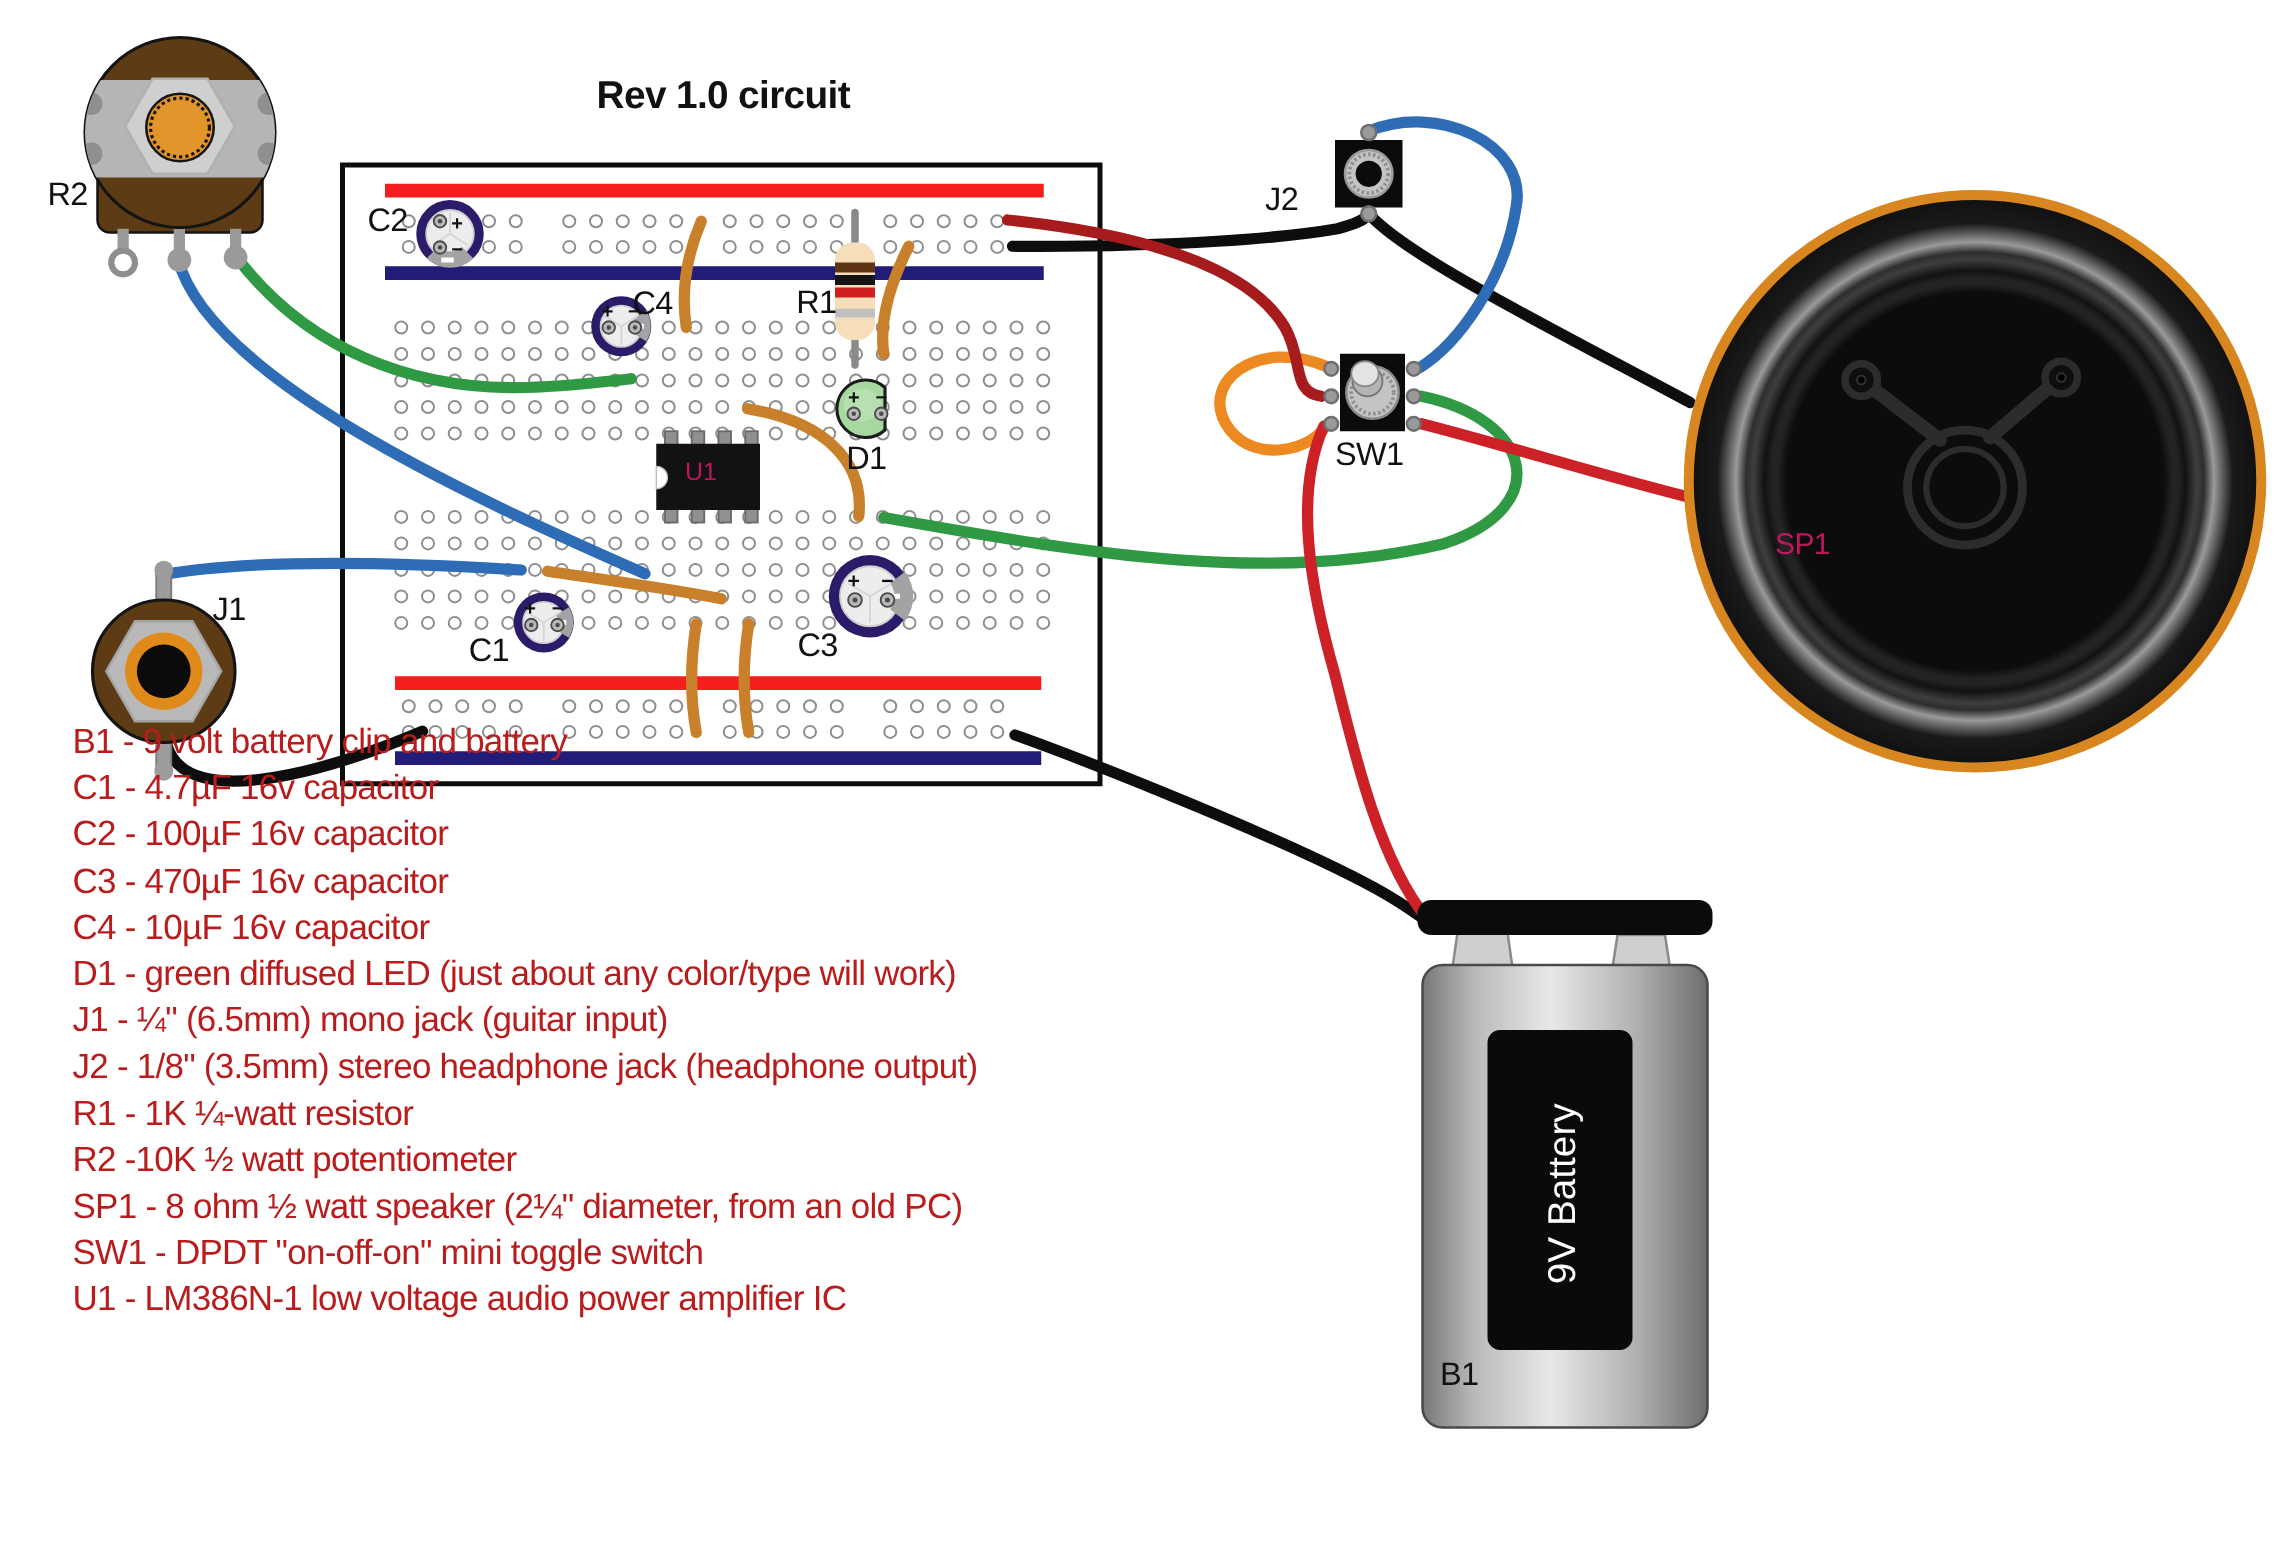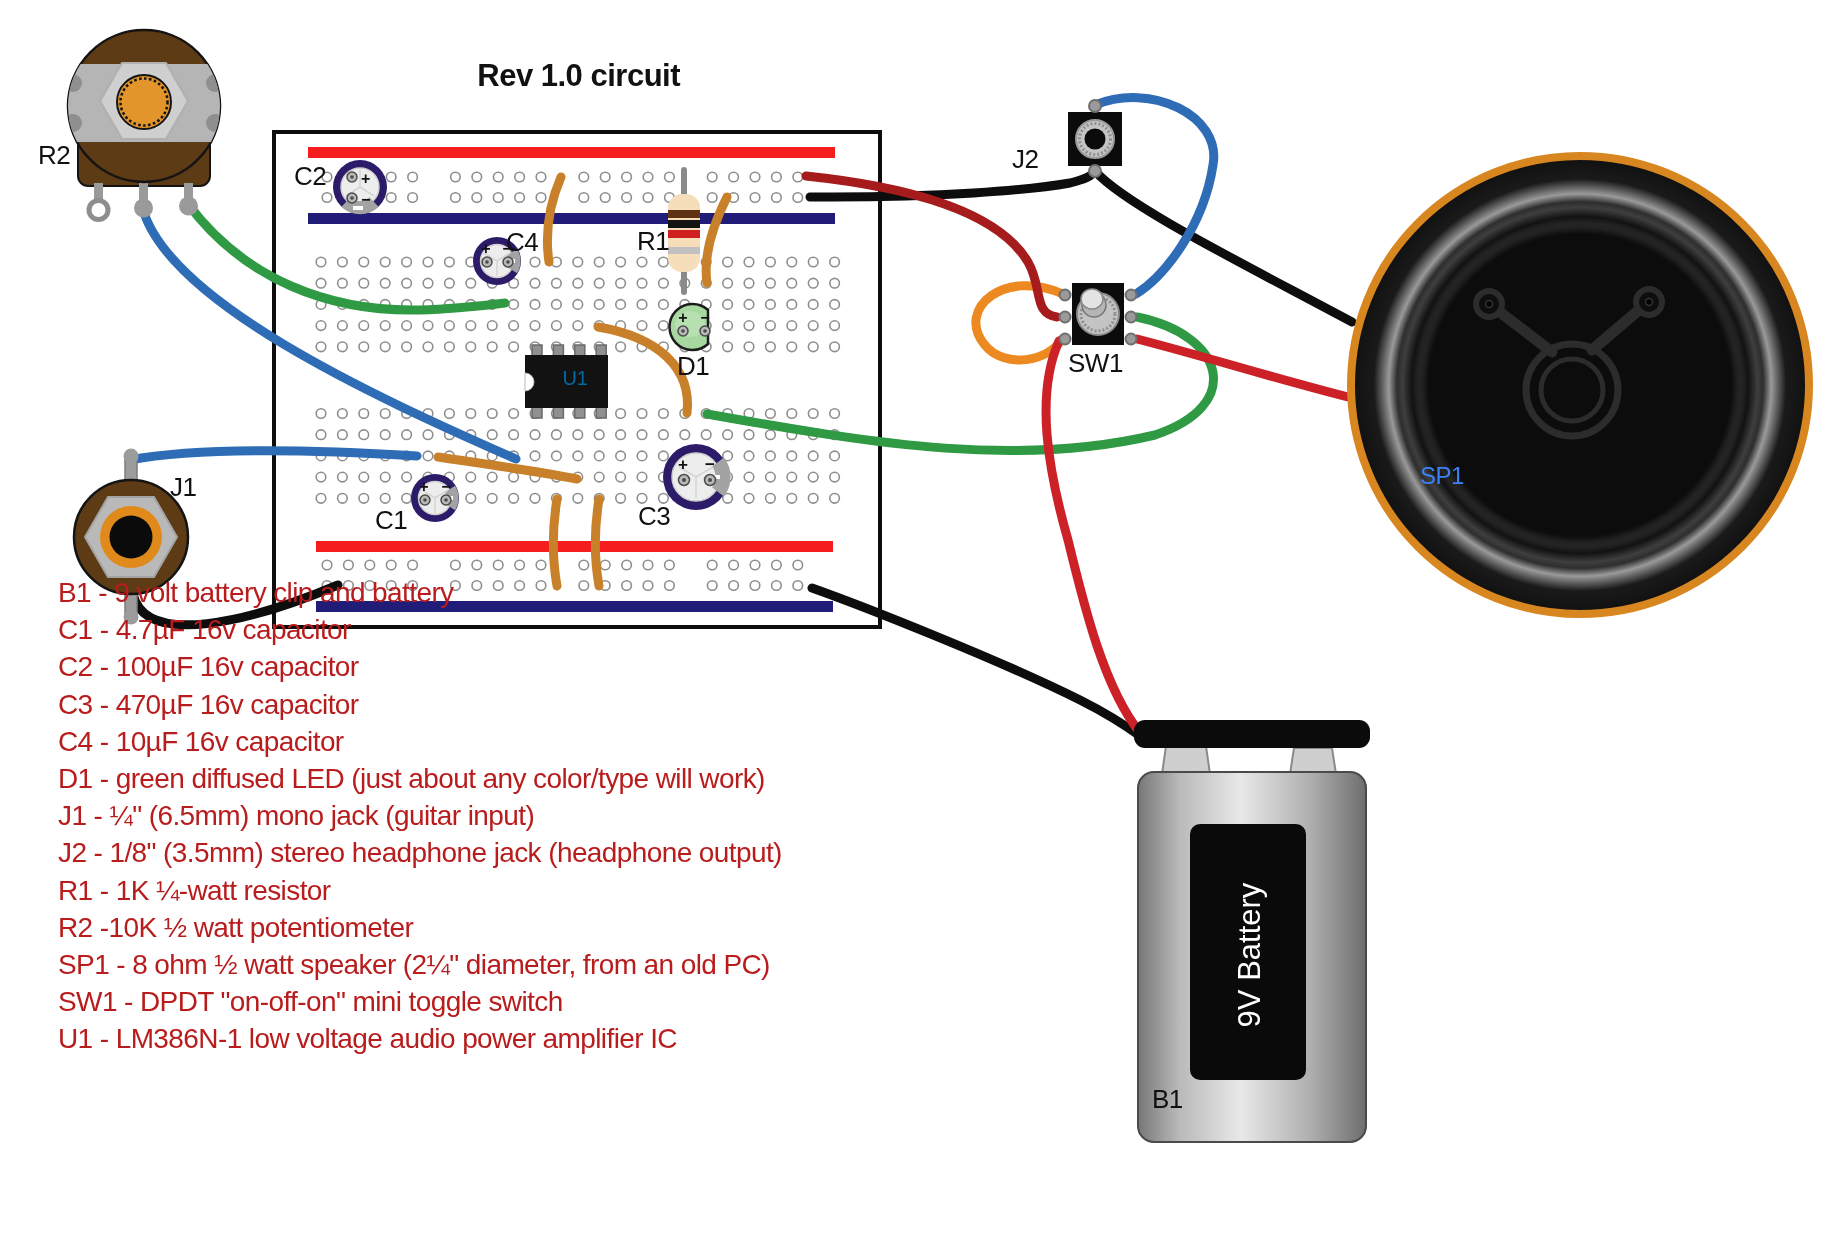--- a/index.html
+++ b/index.html
@@ -1,24 +1,24 @@
 <!DOCTYPE html>
 <html><head>
 <meta charset="utf-8">
 <style>
   html,body{margin:0;padding:0;background:#fff;}
   #canvas{position:relative;width:1837px;height:1249px;background:#fff;overflow:hidden;
           font-family:"Liberation Sans", sans-serif;}
   #diagram{position:absolute;left:0;top:0;}
   .lbl{position:absolute;color:#111;font-size:26px;letter-spacing:-0.5px;white-space:nowrap;}
-  .lbl.white{color:#3b82f6;margin-top:40px;}
+  .lbl.white{color:#be185d;}
   #title{position:absolute;left:300px;top:58px;width:380px;text-align:right;
          font-size:31px;font-weight:bold;letter-spacing:-0.5px;color:#111;}
-  #u1label{position:absolute;left:548px;top:367px;width:40px;text-align:right;
-           color:#0369a1;font-size:20px;letter-spacing:0;}
+  #u1label{position:absolute;left:548px;top:367px;width:40px;text-align:left;
+           color:#be185d;font-size:20px;letter-spacing:0;}
   #battText{position:absolute;left:1149px;top:938px;width:200px;height:34px;text-align:center;
             color:#fff;font-size:31px;transform:rotate(-90deg);transform-origin:center;}
   #sp1label{font-size:24px;}
   #parts{position:absolute;left:58px;top:574px;font-size:28px;line-height:37.2px;
          letter-spacing:-0.6px;color:#b91c1c;}
 </style>
 </head>
 <body>
 
 <div id="canvas">

